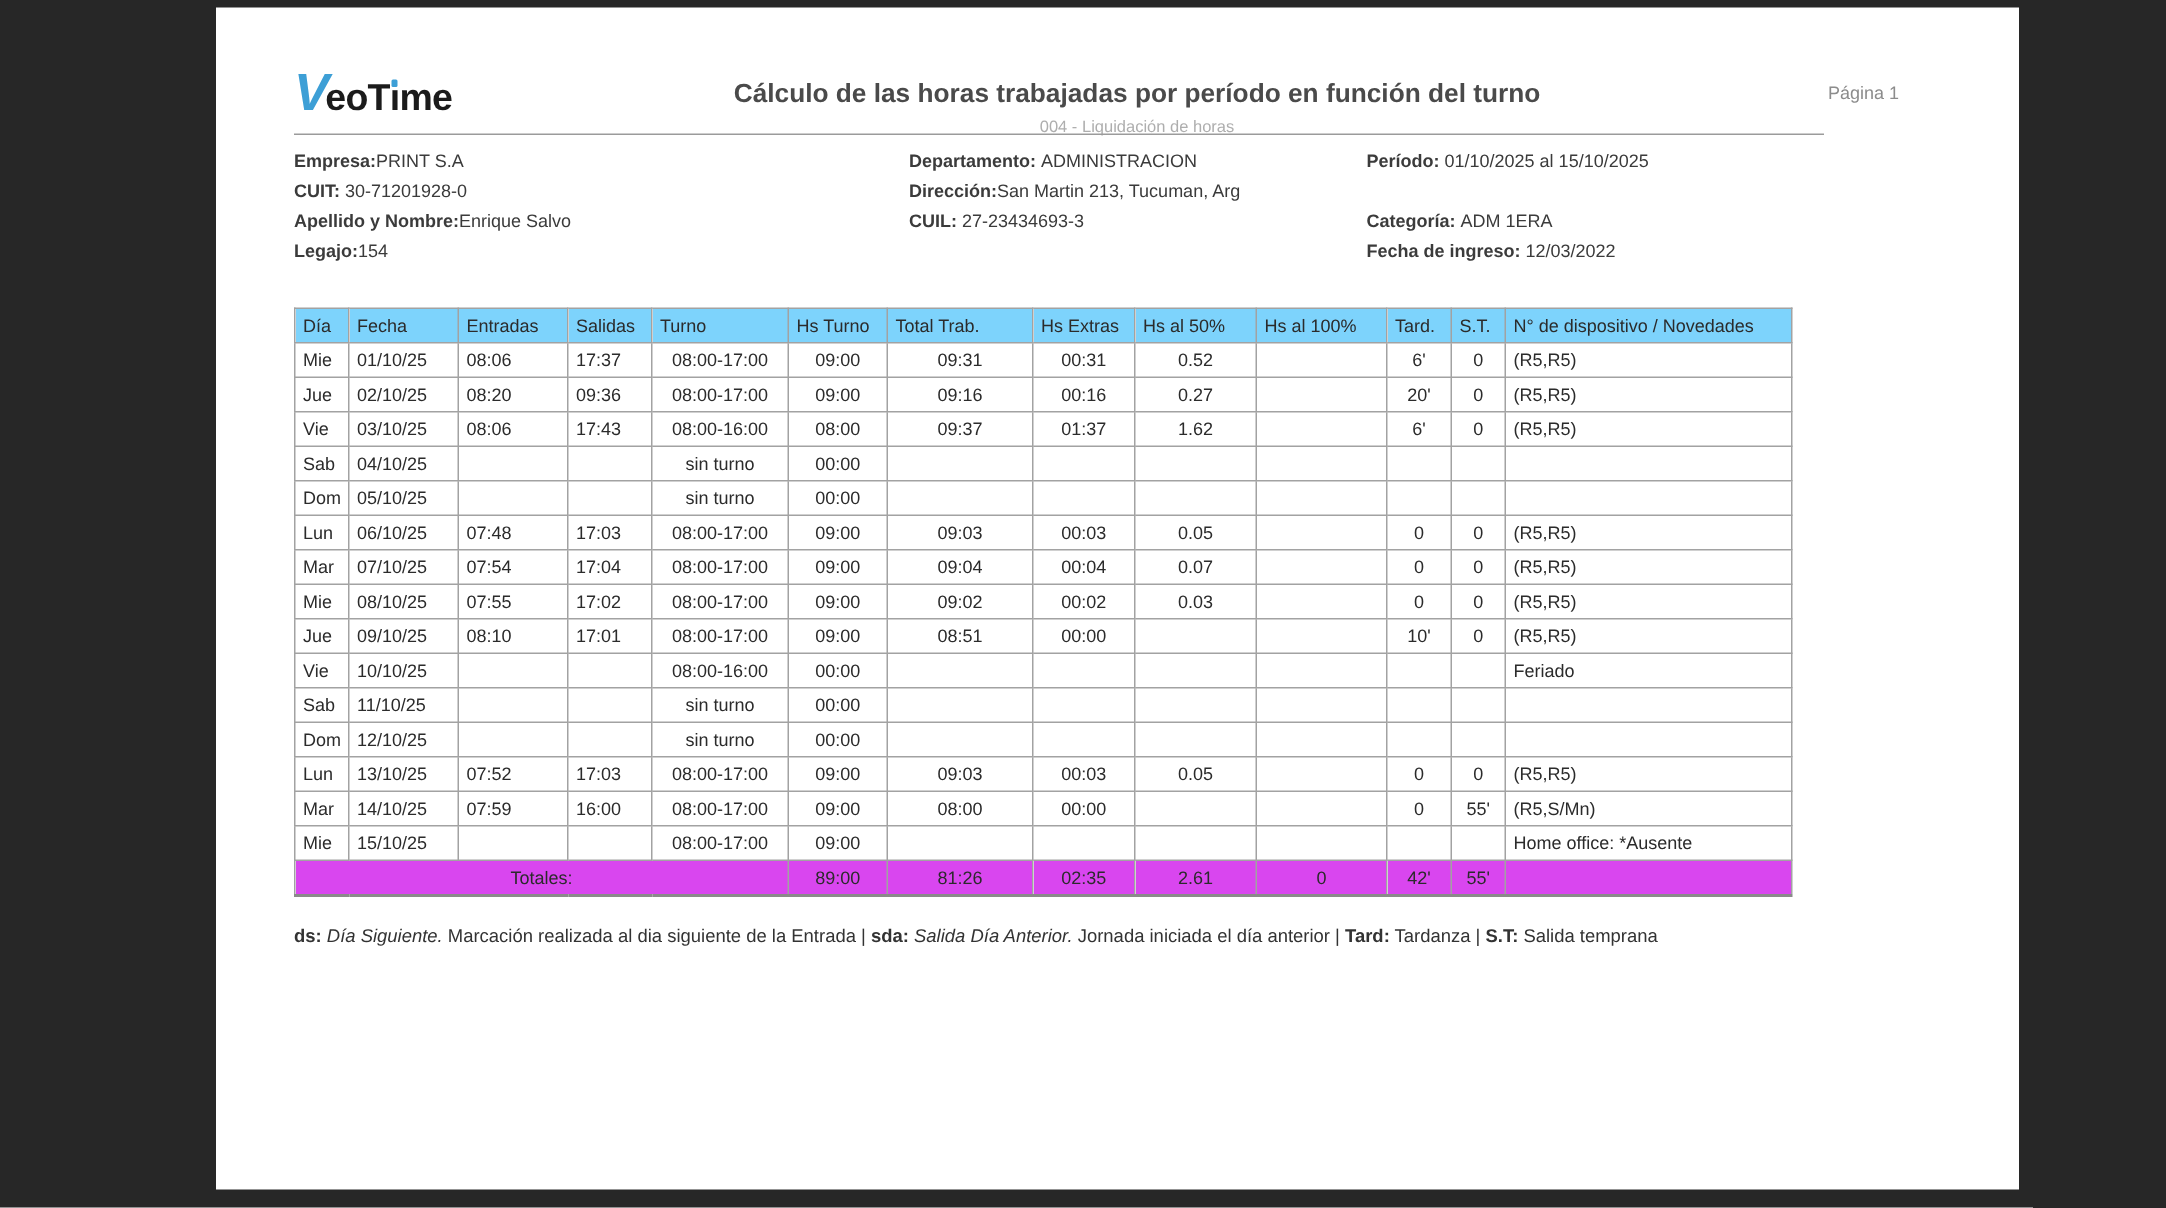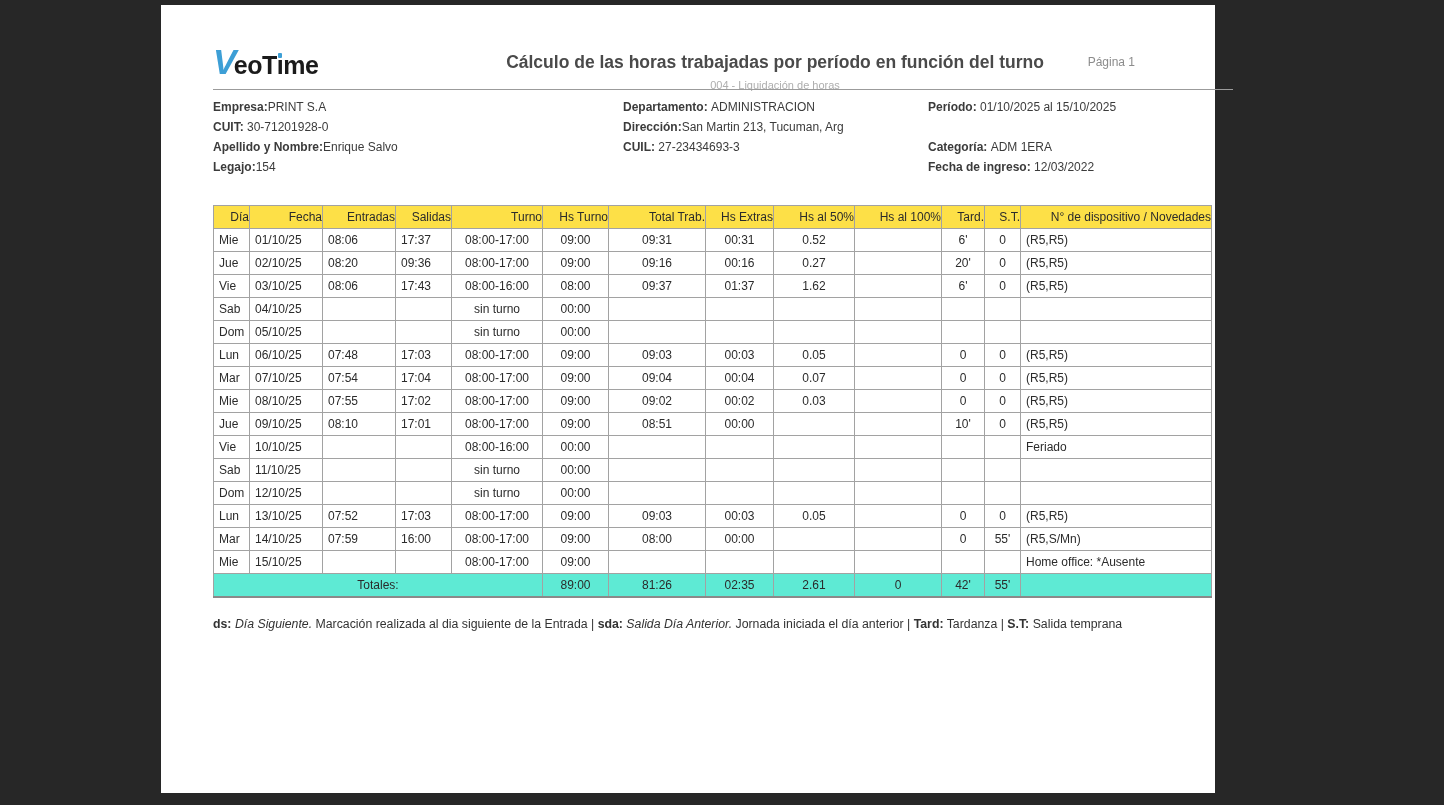--- a/index.html
+++ b/index.html
@@ -1,20 +1,20 @@
 <!DOCTYPE html>
 <html><head>
 <meta charset="utf-8">
 <style>
   * { margin:0; padding:0; box-sizing:border-box; }
   html,body { width:1444px; height:805px; overflow:hidden; }
   body { background:#272727; font-family:"Liberation Sans","DejaVu Sans",sans-serif; }
 
   .page {
-    position:absolute; left:161px; top:5px; width:1054px; height:788px;
+    position:absolute; left:144px; top:5px; width:1202px; height:788px;
     background:#ffffff;
   }
 
   
   .logo { position:absolute; left:52px; top:36px; font-weight:700; font-size:25px; line-height:1.2; color:#1b1b1b; letter-spacing:-0.5px; }
   .logo-v { color:#3d9fd6; font-size:35px; font-style:italic; margin-right:-2px; }
   .logo-i { position:relative; display:inline-block; }
   .logo-i::after { content:""; position:absolute; left:1px; top:3px; width:4.5px; height:4.5px; background:#3d9fd6; border-radius:1px; }
 
   .title-wrap { position:absolute; left:104px; top:47px; width:1020px; text-align:center; }
@@ -38,23 +38,23 @@
   .report-table {
     position:absolute; left:52px; top:200px; width:998px;
     border-collapse:collapse; table-layout:fixed;
     font-size:12px; color:#2b2b2b;
     border:1px solid #8f8f8f; border-bottom:2px solid #8a8a8a;
   }
   .report-table th, .report-table td {
     border:1px solid #a2a2a2; height:22px; line-height:22px;
     padding:0 0 0 5px; overflow:hidden; white-space:nowrap; text-align:left;
   }
-  .report-table th { background:#fde047; font-weight:400;text-align:right; }
+  .report-table th { background:#7dd3fc; font-weight:400; }
   .report-table tbody td:nth-child(n+5):nth-child(-n+12) { text-align:center; padding:0; }
-  .report-table tfoot td { background:#5eead4; text-align:center; padding:0; }
+  .report-table tfoot td { background:#d946ef; text-align:center; padding:0; }
 
   col.c1{width:36px} col.c2{width:73px} col.c3{width:73px} col.c4{width:56px}
   col.c5{width:91px} col.c6{width:66px} col.c7{width:97px} col.c8{width:68px}
   col.c9{width:81px} col.c10{width:87px} col.c11{width:43px} col.c12{width:36px}
   col.c13{width:191px}
 
   
   .legend { position:absolute; left:52px; top:610px; width:1030px; font-size:12.3px; color:#333333; }
   .legend-line { line-height:19px; white-space:pre-wrap; }
   .seg-b { font-weight:700;text-align:center; }

